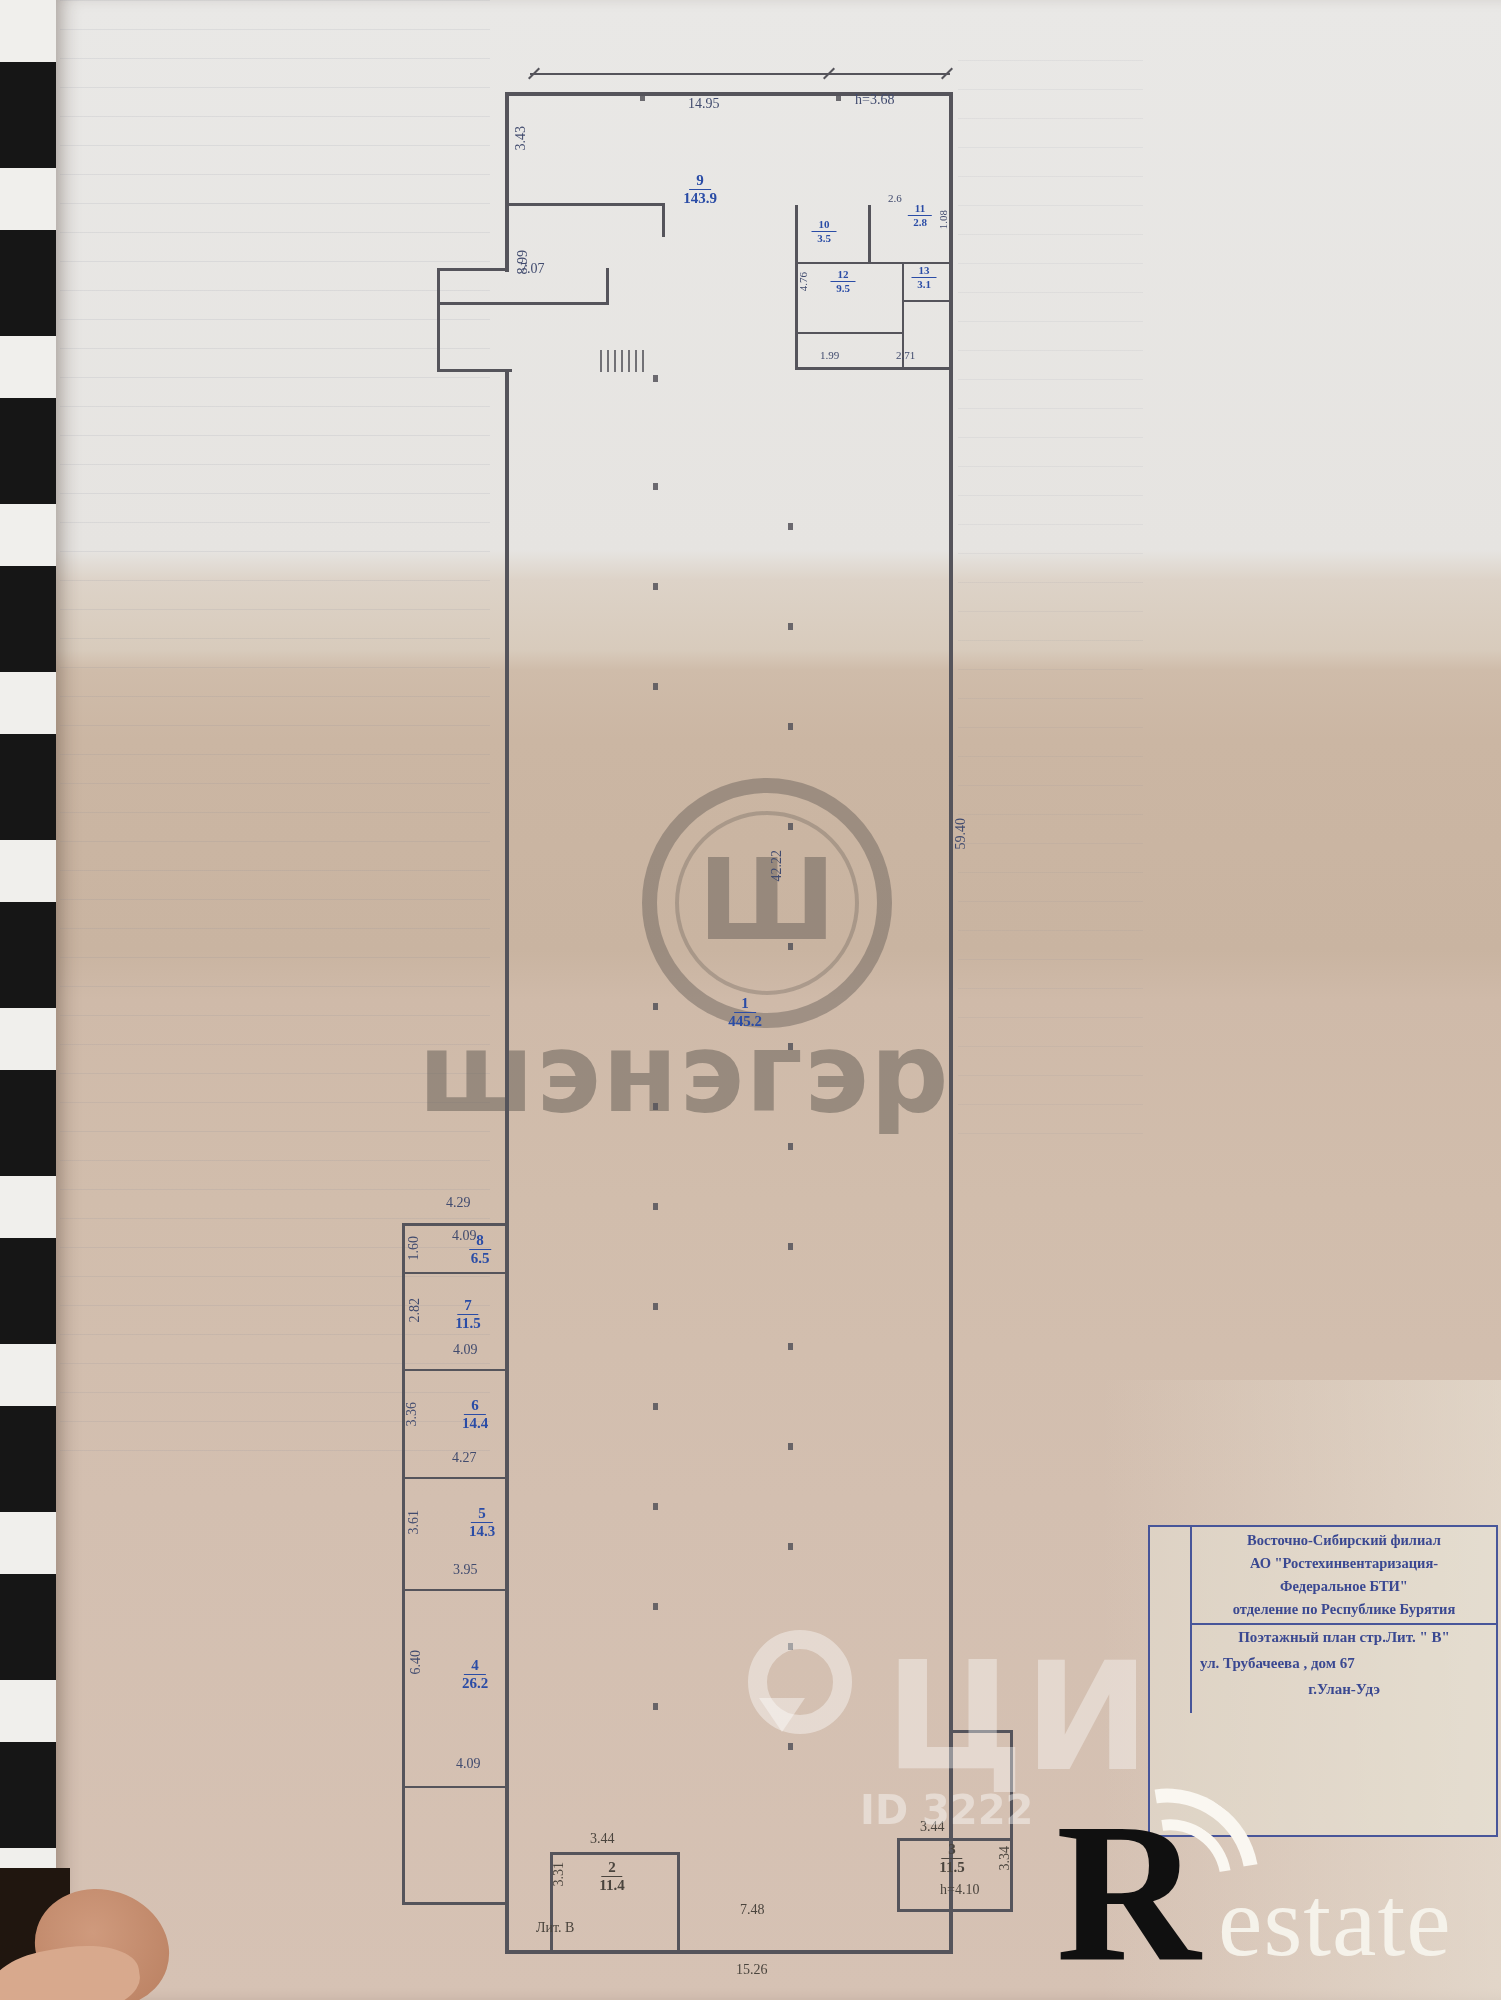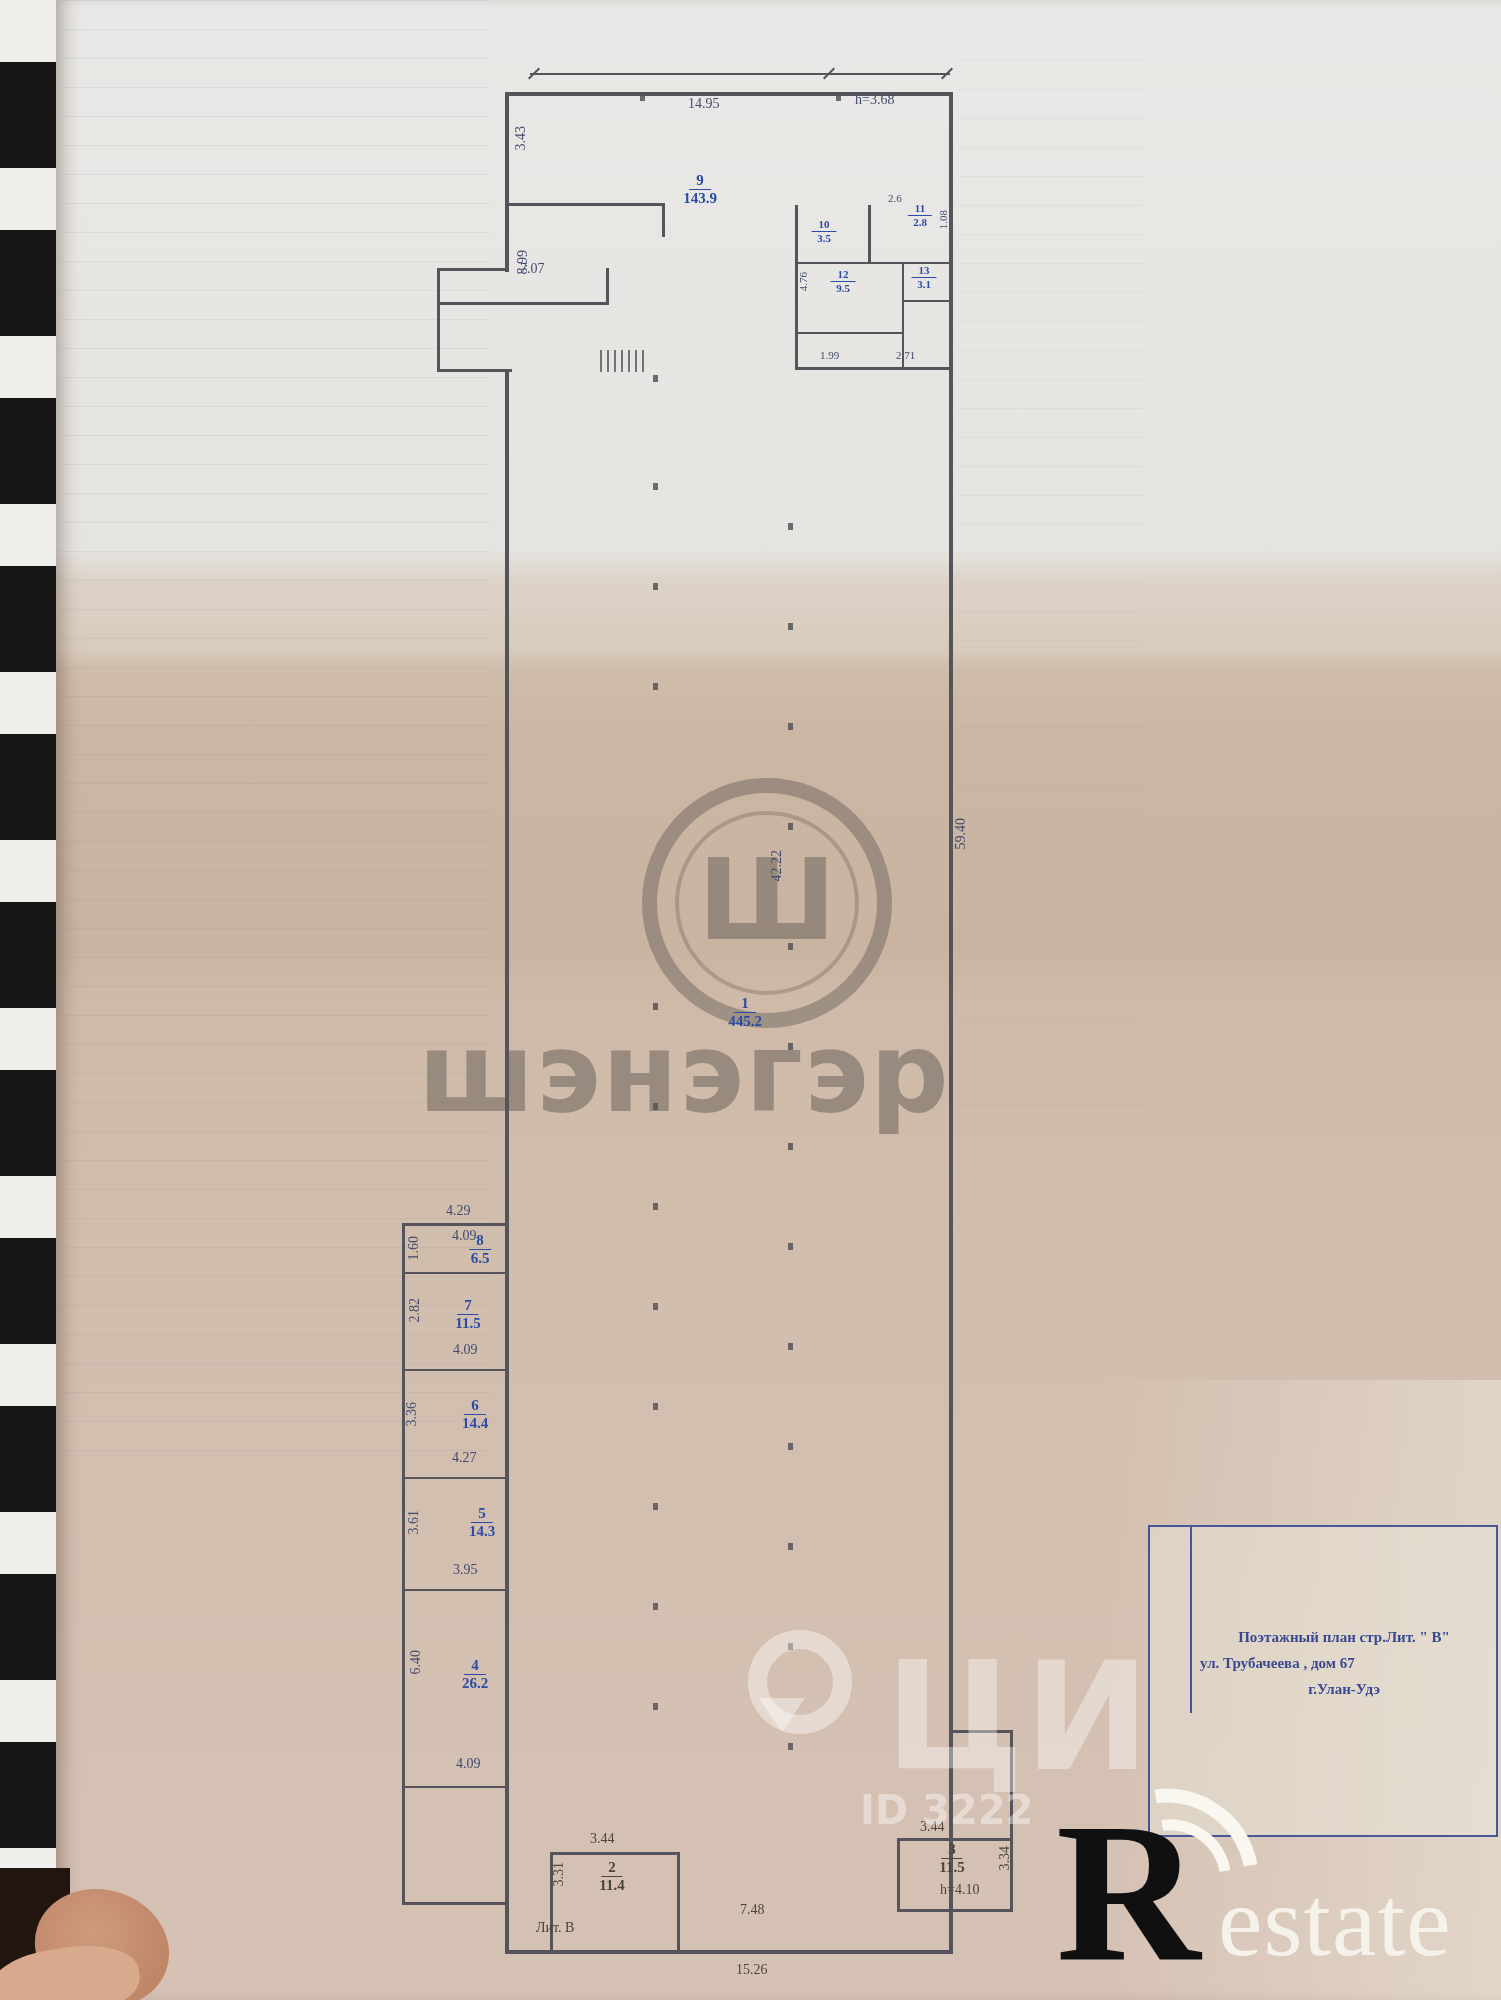--- a/index.html
+++ b/index.html
@@ -183,21 +183,21 @@
     <span class="dim v" style="left: 514px; top: 126px;">3.43</span>
     <span class="dim v" style="left: 516px; top: 250px;">8.99</span>
     <span class="dim" style="left: 520px; top: 262px;">7.07</span>
     <span class="dim sm" style="left: 888px; top: 193px;">2.6</span>
     <span class="dim v sm" style="left: 938px; top: 210px;">1.08</span>
     <span class="dim v sm" style="left: 798px; top: 272px;">4.76</span>
     <span class="dim sm" style="left: 820px; top: 350px;">1.99</span>
     <span class="dim sm" style="left: 896px; top: 350px;">2.71</span>
     <span class="dim v" style="left: 954px; top: 818px;">59.40</span>
     <span class="dim v" style="left: 770px; top: 850px;">42.22</span>
-    <span class="dim" style="left: 446px; top: 1196px; margin-top: 8px;">4.29</span>
+    <span class="dim" style="left: 446px; top: 1196px;">4.29</span>
     <span class="dim" style="left: 452px; top: 1229px;">4.09</span>
     <span class="dim v" style="left: 407px; top: 1236px;">1.60</span>
     <span class="dim v" style="left: 408px; top: 1298px;">2.82</span>
     <span class="dim" style="left: 453px; top: 1343px;">4.09</span>
     <span class="dim v" style="left: 405px; top: 1402px;">3.36</span>
     <span class="dim" style="left: 452px; top: 1451px;">4.27</span>
     <span class="dim v" style="left: 407px; top: 1510px;">3.61</span>
     <span class="dim" style="left: 453px; top: 1563px;">3.95</span>
     <span class="dim v" style="left: 409px; top: 1650px;">6.40</span>
     <span class="dim" style="left: 456px; top: 1757px;">4.09</span>
@@ -224,20 +224,26 @@
     <div class="room-label dark" style="left: 952px; top: 1841px;"><span class="r-num">3</span><span class="r-area">11.5</span></div>
   </div>
 
 <div id="cian-pin-ring"></div>
 <div id="cian-pin-tip"></div>
 <div id="cian-letters">ЦИ</div>
 <div id="cian-id">ID 3222</div>
 
 <div id="title-block">
   <div id="tb-narrow"></div>
+  <div id="tb-org">
+    <div>Восточно-Сибирский филиал</div>
+    <div>АО "Ростехинвентаризация-</div>
+    <div>Федеральное БТИ"</div>
+    <div>отделение по  Республике Бурятия</div>
+  </div>
   <div id="tb-mid">
     <div class="tb-doc">Поэтажный план стр.Лит. " В"</div>
     <div class="tb-addr">ул. Трубачеева , дом 67</div>
     <div class="tb-city">г.Улан-Удэ</div>
   </div>
 </div>
 
 <div id="restate-r">R</div>
 <div id="sw1" class="sw"></div>
 <div id="sw2" class="sw"></div>

